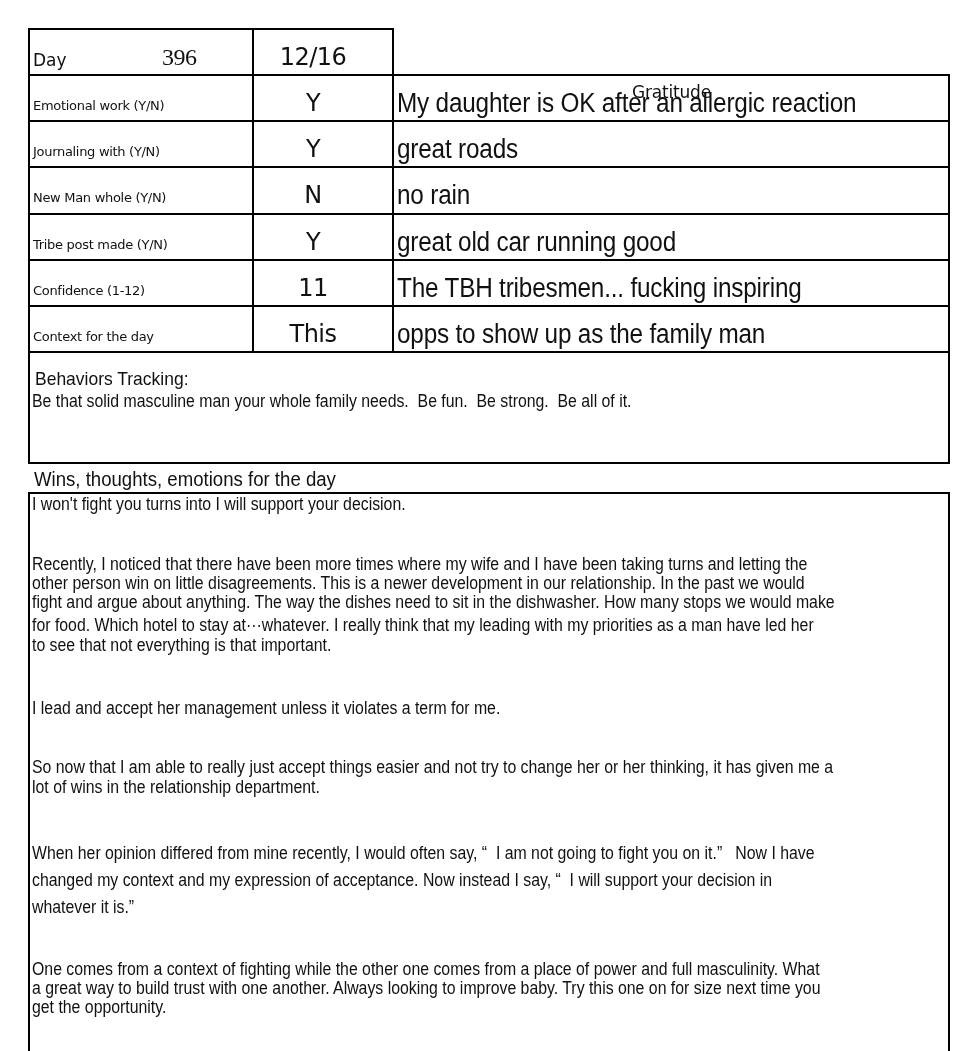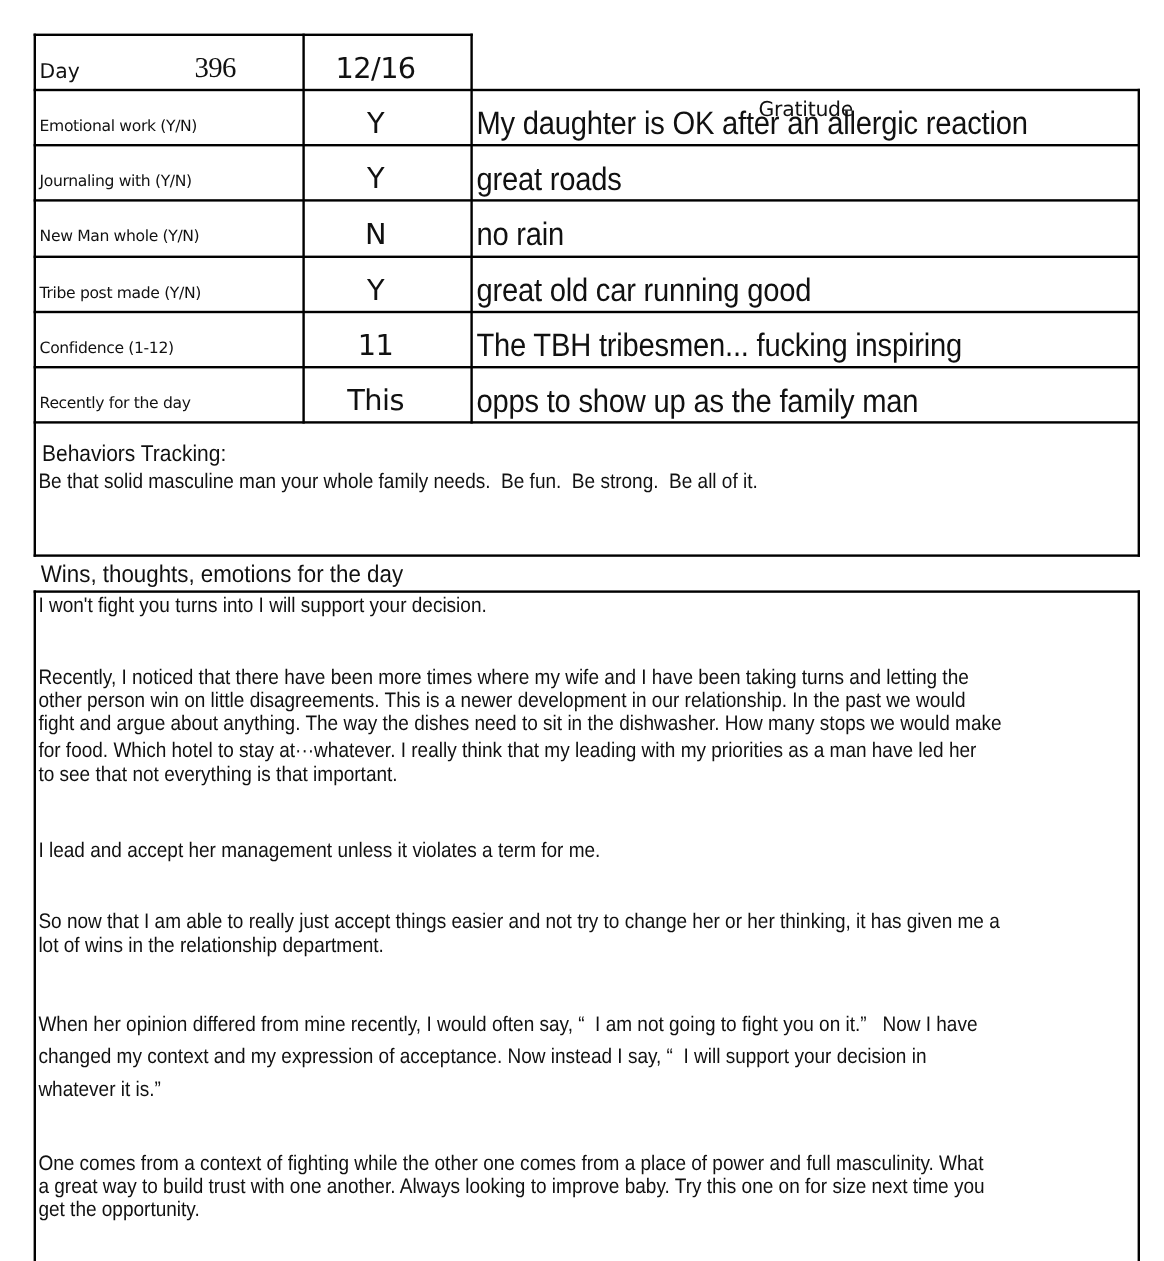--- a/index.html
+++ b/index.html
@@ -67,21 +67,21 @@
   <span class="label" style="top:235px;">Tribe post made (Y/N)</span>
   <span class="val" style="top:228px;">Y</span>
   <span class="grat" style="top:227px;">great old car running good</span>
 </div>
 <div>
   <span class="label" style="top:281px;">Confidence (1-12)</span>
   <span class="val" style="top:274px;">11</span>
   <span class="grat" style="top:273px;">The TBH tribesmen... fucking inspiring</span>
 </div>
 <div>
-  <span class="label" style="top:327px;">Recently for the day</span>
+  <span class="label" style="top:327px;">Context for the day</span>
   <span class="val" style="top:320px;">This</span>
   <span class="grat" style="top:319px;">opps to show up as the family man</span>
 </div>
 
 <div>
   <span class="abs narrow" style="left:35px; top:368px; font-size:19px; line-height:22px; transform:scaleX(0.92); transform-origin:left top; white-space:nowrap;">Behaviors Tracking:</span>
   <span class="abs narrow" style="left:32px; top:392px; font-size:17.5px; line-height:18px; transform:scaleX(0.905); transform-origin:left top; white-space:pre;">Be that solid masculine man your whole family needs.  Be fun.  Be strong.  Be all of it.</span>
 </div>
 
 <div>

